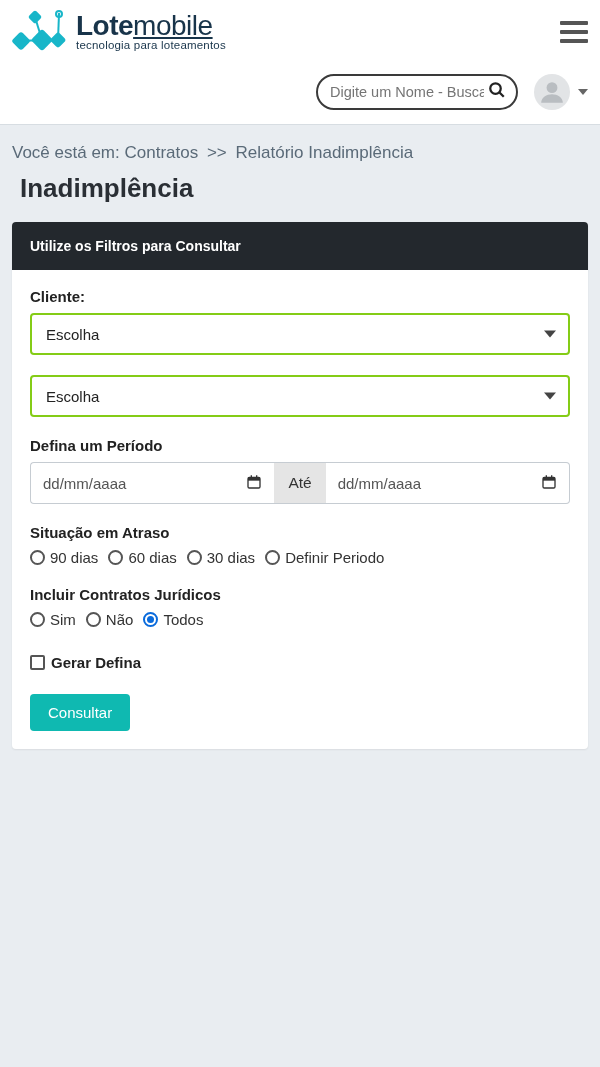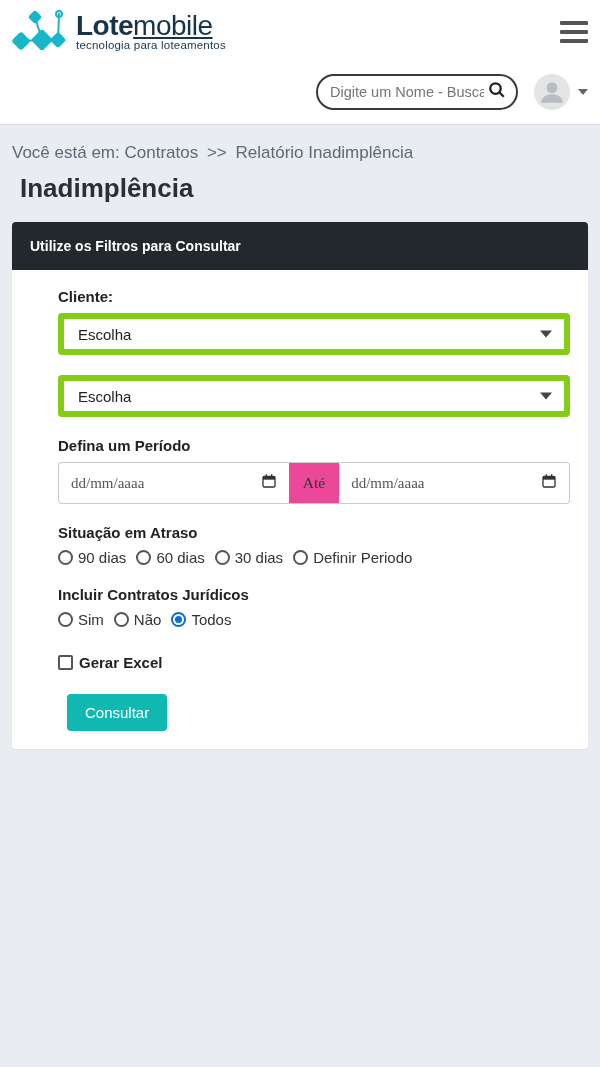--- a/index.html
+++ b/index.html
@@ -81,52 +81,52 @@
 }
 .card-header {
   background: #23282d;
   color: #fff;
   font-weight: 700;
   font-size: 14px;
   padding: 16px 18px;
 }
 .card-body { padding: 18px; }
 
-.form-group { margin-bottom: 20px; margin-left: 28px; }
+.form-group { margin-bottom: 20px; }
 .form-label { font-weight:700; font-size:15px; color:#222; display:block; margin-bottom:8px; }
 
 .select-wrap {
   position: relative;
-  border: 6px solid #84cc16;
+  border: 2px solid #84cc16;
   border-radius: 4px;
   height: 42px;
   display:flex; align-items:center;
   padding: 0 14px;
   background:#fff;
 }
 .select-wrap .sel-text { font-size:15px; color:#222; }
 .select-wrap .chev {
   position:absolute; right:12px; top:50%; transform:translateY(-50%);
   width:0; height:0; border-left:6px solid transparent; border-right:6px solid transparent; border-top:7px solid #444;
 }
 
-.date-row { display:flex; align-items:stretch;font-family:Liberation Serif, serif; }
+.date-row { display:flex; align-items:stretch; }
 .date-input {
   flex:1;
   border:1px solid #c6ccd2;
   height:42px;
   display:flex; align-items:center; justify-content:space-between;
   padding: 0 12px;
   font-size:15px; color:#555;
   background:#fff;
 }
 .date-input.left { border-radius:4px 0 0 4px; border-right:none; }
 .date-input.right { border-radius:0 4px 4px 0; border-left:none; }
 .date-sep {
-  background:#ec4899;
+  background:#e5e5e5;
   border-top:1px solid #c6ccd2;
   border-bottom:1px solid #c6ccd2;
   display:flex; align-items:center; justify-content:center;
   padding: 0 14px;
   font-size:15.5px; color:#333;
 }
 
 .radio-row { display:flex; flex-wrap:wrap; gap: 12px 10px; align-items:center; }
 .radio-opt { display:inline-flex; align-items:center; gap:5px; font-size:15px; color:#333; cursor:pointer; }
 .radio {
@@ -142,21 +142,20 @@
 .check-label { font-weight:700; font-size:15px; color:#222; cursor:pointer; display:inline-flex; align-items:center; }
 
 .btn-primary {
   background:#0fb9b1;
   color:#fff;
   border:none;
   border-radius:4px;
   padding:10px 18px;
   font-size:15px;
   cursor:pointer;
-  margin-left:37px;
 }
 </style>
 </head>
 <body>
 
 <div class="topbar">
   <div class="logo">
     <span>
       <svg width="56" height="48" viewBox="0 0 56 48">
         <g fill="#18b6c9">
@@ -303,20 +302,20 @@
         <label class="radio-opt">
             <span class="radio checked"></span>
             <span>Todos</span>
           </label>
       </div>
     </div>
 
     <div class="form-group" style="margin-top:26px;">
       <label class="check-label">
         <span class="checkbox"></span>
-        <span>Gerar Excel</span>
+        <span>Gerar Defina</span>
       </label>
     </div>
 
     <button class="btn-primary">Consultar</button>
 
   </div>
 </div>
 
 </body></html>

